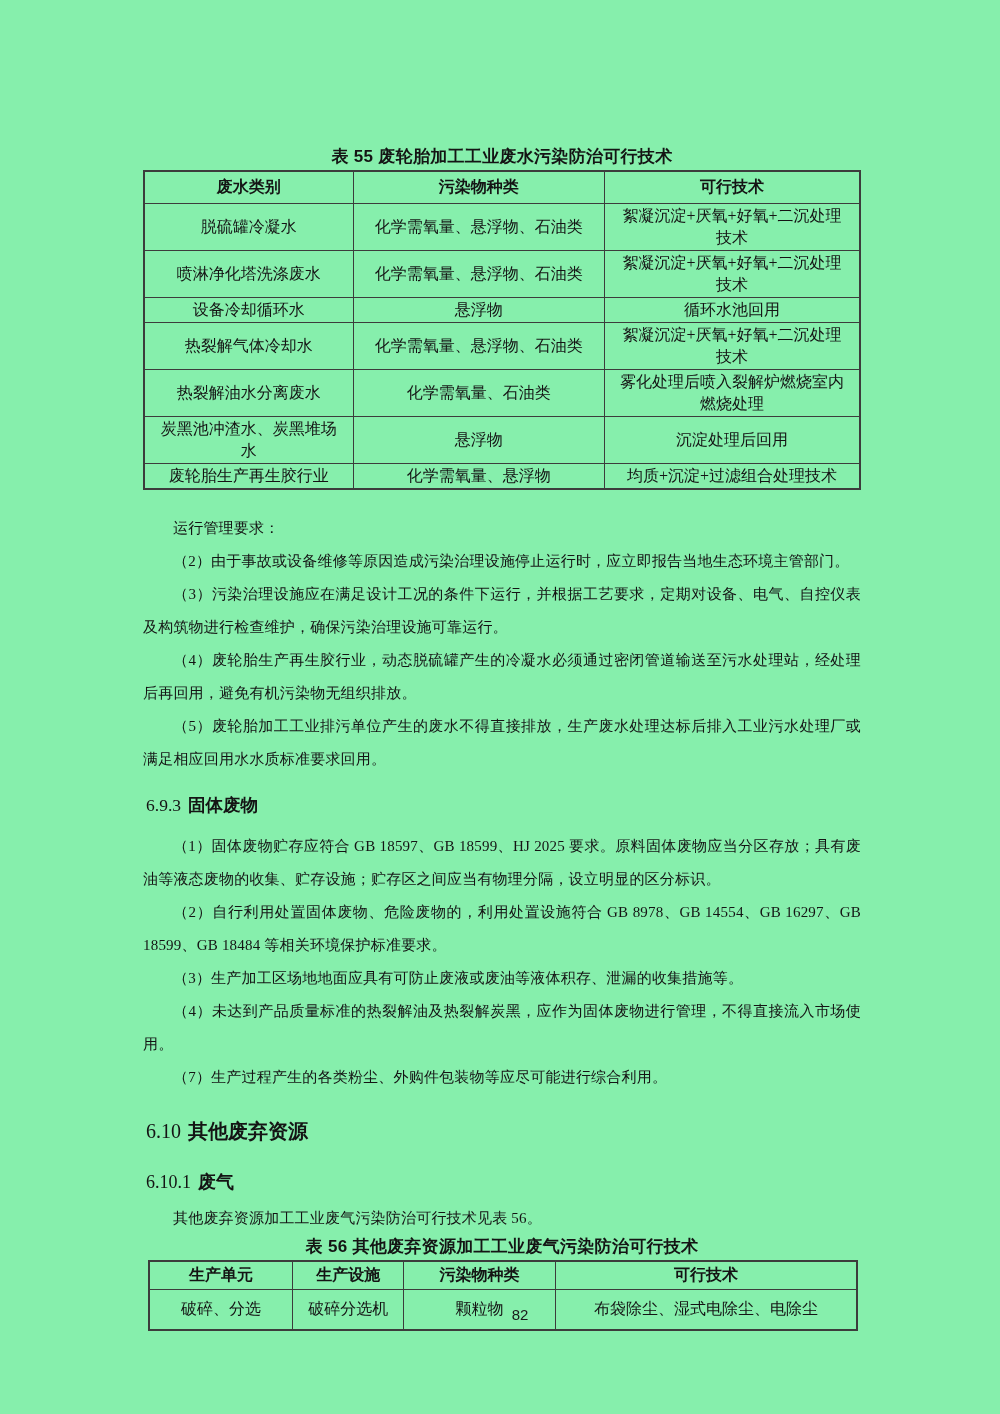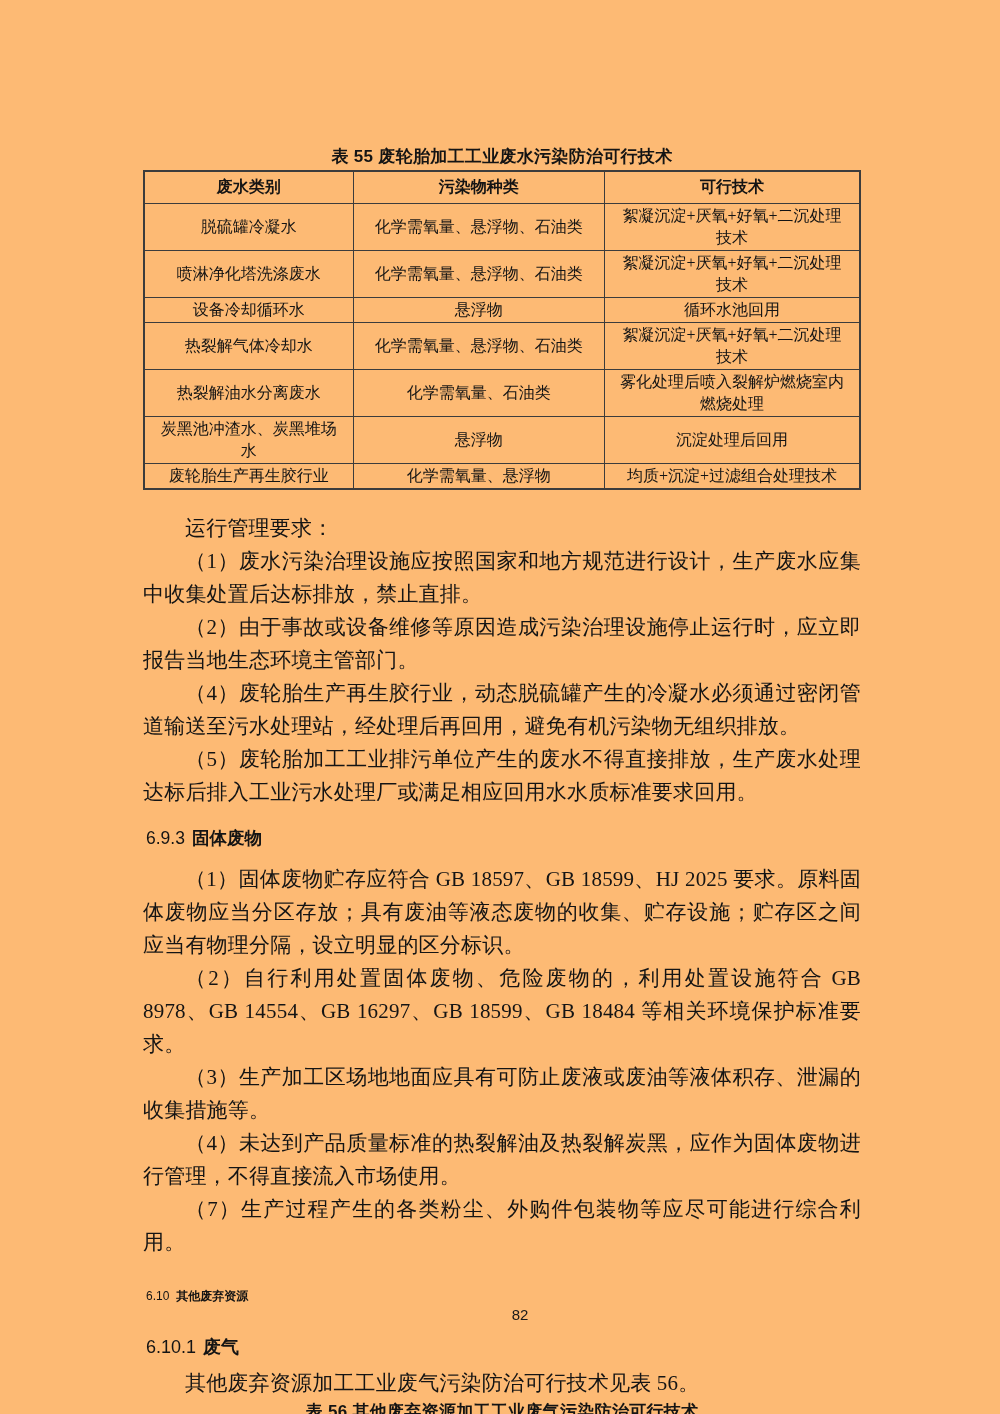--- a/index.html
+++ b/index.html
@@ -1,20 +1,20 @@
 <!DOCTYPE html>
 <html><head>
 <meta charset="utf-8">
 <style>
   * { margin:0; padding:0; box-sizing:border-box; }
   html,body { background:#ffffff; }
   .page {
     position:relative;
     width:1000px; height:1414px;
-    background:#fdba74;
+    background:#86efac;
     color:#141414;
     font-family:"Liberation Serif", serif;
     overflow:hidden;
   }
   .content {
     position:absolute;
     left:143px; top:146px;
     width:718px;
   }
 
@@ -50,45 +50,45 @@
     font-size:16px;
     height:32px;
   }
   table.doc-table td { height:24px; }
   #table56 { width:710px; margin-left:5px; }
   #table56 td { height:40px; }
   #table56 th { height:29px; }
 
   
   .para {
-    font-size:21px;
+    font-size:15px;
     line-height:33px;
     text-indent:2em;
     text-align:justify;
     letter-spacing:0.2px;
   }
   .para-group { margin-top:22px; }
 
   
   .heading {
     font-size:17.5px;
     line-height:24px;
     margin-left:3px;
   }
   .h-num {
-    font-family:Liberation Sans, sans-serif;
+    font-family:Liberation Serif, serif;
     font-weight:normal;
   }
   .h-text {
     font-family:Liberation Serif, serif;
     font-weight:bold;
     margin-left:7px;
   }
   #sec-693  { margin-top:17px; margin-bottom:13px; }
-  #sec-610  { margin-top:25px; margin-bottom:23px; font-size:12px; }
+  #sec-610  { margin-top:25px; margin-bottom:23px; font-size:20px; }
   #sec-6101 { margin-top:27px; margin-bottom:8px; font-size:18px; }
 
   .gas-intro { margin-bottom:1px; }
 
   
   .page-number {
     position:absolute;
     left:0; top:1306px; width:100%;
     text-align:center;
     font-family:"Liberation Sans", sans-serif;
@@ -151,22 +151,22 @@
         <tr>
           <td>废轮胎生产再生胶行业</td>
           <td>化学需氧量、悬浮物</td>
           <td>均质+沉淀+过滤组合处理技术</td>
         </tr>
       </tbody>
     </table>
 
     <div class="para-group">
       <p class="para">运行管理要求：</p>
-      <p class="para">（1）废水污染治理设施应按照国家和地方规范进行设计，生产废水应集中收集处置后达标排放，禁止直排。</p>
       <p class="para">（2）由于事故或设备维修等原因造成污染治理设施停止运行时，应立即报告当地生态环境主管部门。</p>
+      <p class="para">（3）污染治理设施应在满足设计工况的条件下运行，并根据工艺要求，定期对设备、电气、自控仪表及构筑物进行检查维护，确保污染治理设施可靠运行。</p>
       <p class="para">（4）废轮胎生产再生胶行业，动态脱硫罐产生的冷凝水必须通过密闭管道输送至污水处理站，经处理后再回用，避免有机污染物无组织排放。</p>
       <p class="para">（5）废轮胎加工工业排污单位产生的废水不得直接排放，生产废水处理达标后排入工业污水处理厂或满足相应回用水水质标准要求回用。</p>
     </div>
 
     <div class="heading" id="sec-693">
       <span class="h-num">6.9.3</span><span class="h-text">固体废物</span>
     </div>
     <div>
       <p class="para">（1）固体废物贮存应符合 GB 18597、GB 18599、HJ 2025 要求。原料固体废物应当分区存放；具有废油等液态废物的收集、贮存设施；贮存区之间应当有物理分隔，设立明显的区分标识。</p>
       <p class="para">（2）自行利用处置固体废物、危险废物的，利用处置设施符合 GB 8978、GB 14554、GB 16297、GB 18599、GB 18484 等相关环境保护标准要求。</p>

